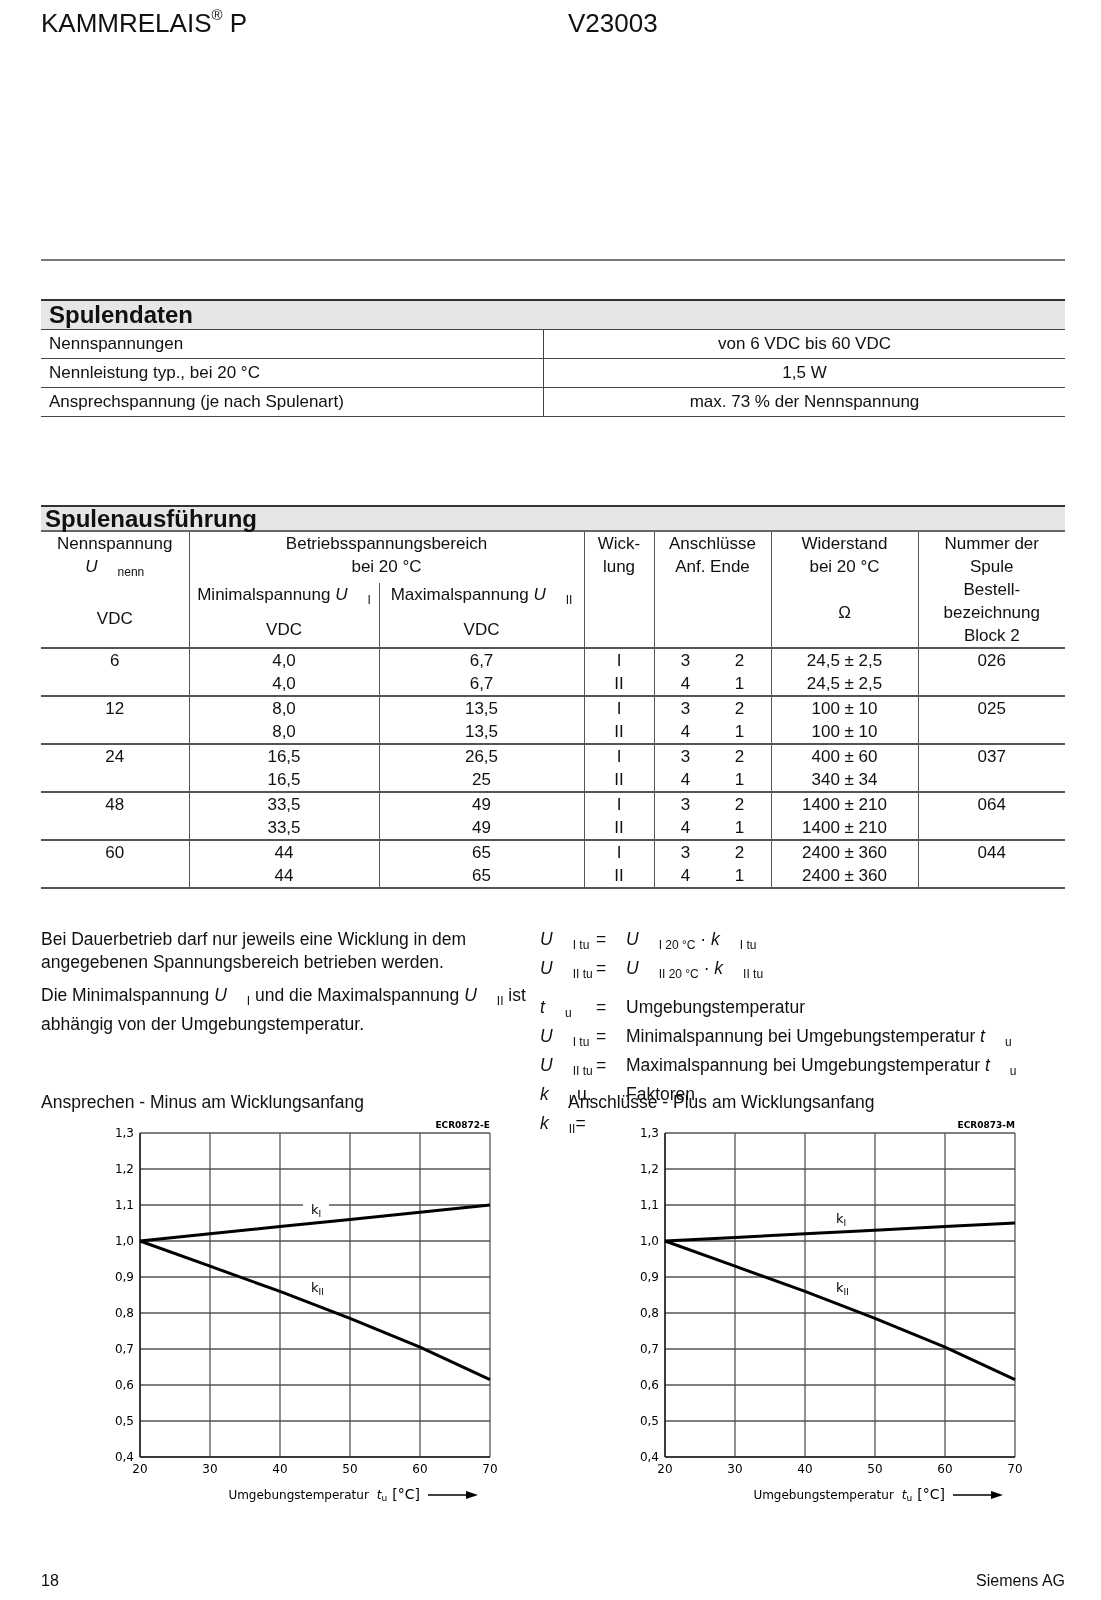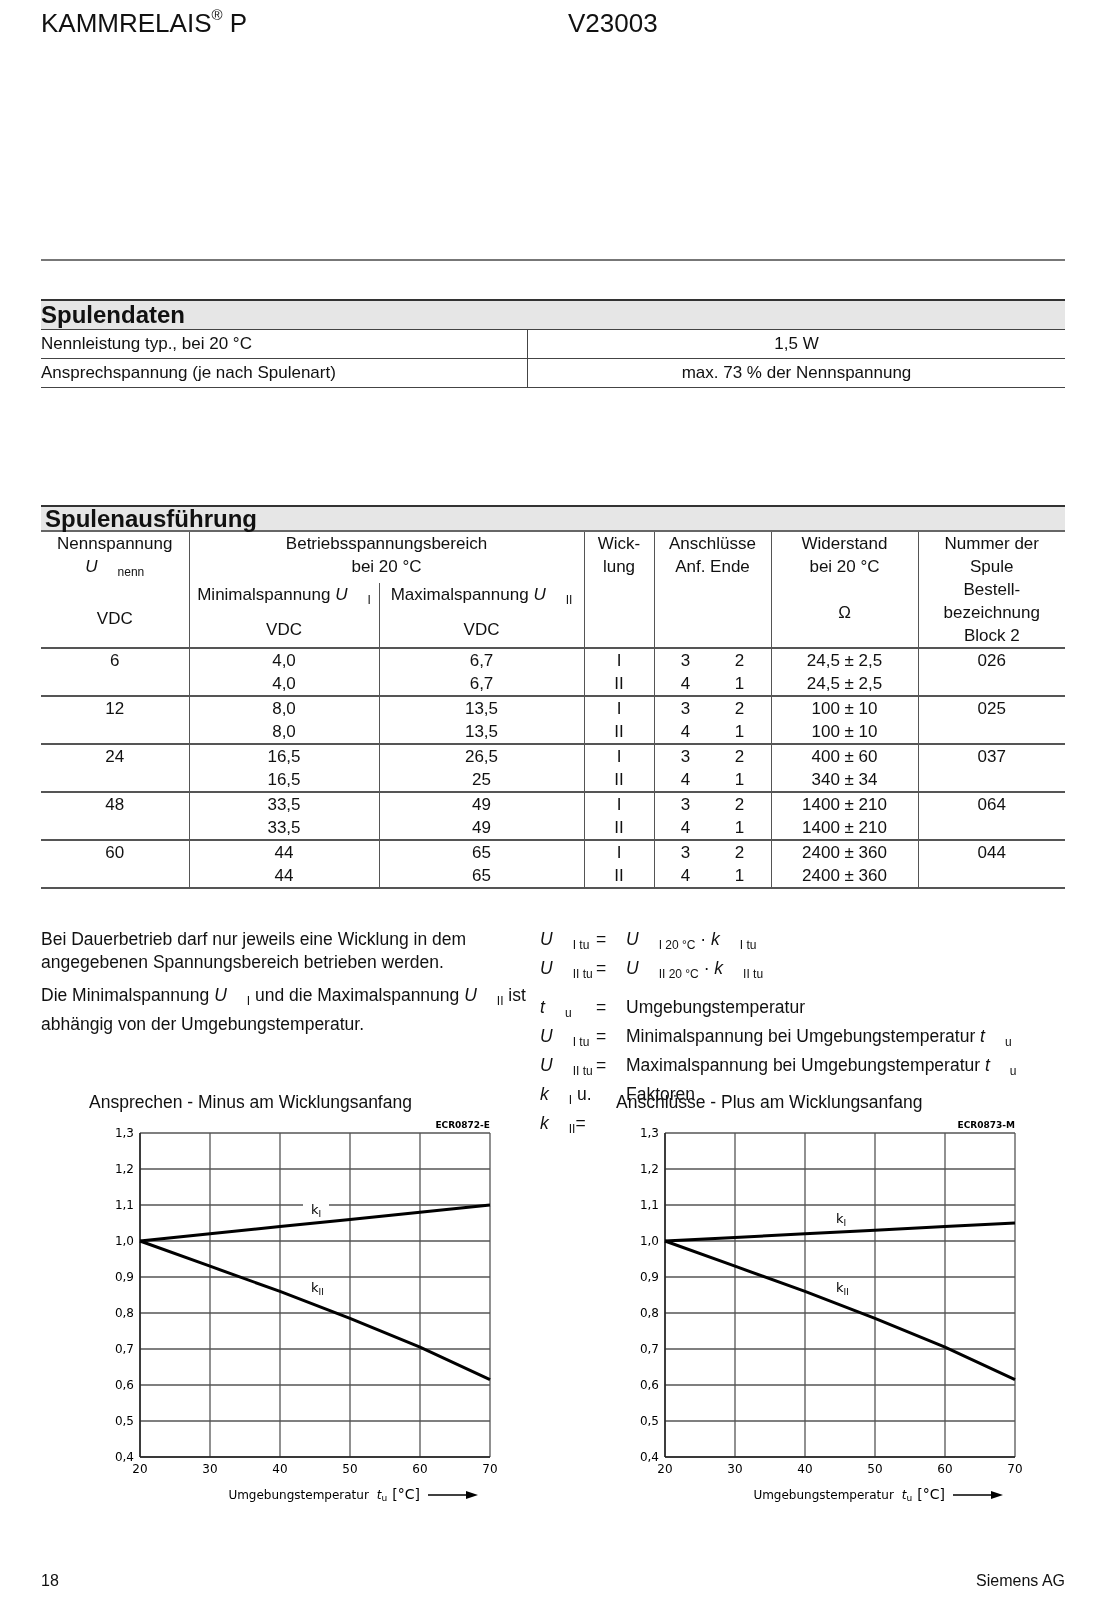--- a/index.html
+++ b/index.html
@@ -9,21 +9,21 @@
   .hdr-title { left:41px; top:8px; font-size:26px; }
   .hdr-title sup { font-size:15px; position:relative; top:-2px; }
   .hdr-code { left:568px; top:8px; font-size:26px; }
   .rule { left:41px; top:259px; width:1024px; height:0; border-top:2px solid #777; }
 
   table { border-collapse:collapse; font-size:17px; }
   .sec-head { background:#e6e6e6; font-weight:bold; font-size:24px; padding:2px 8px;
               border-top:2px solid #333; border-bottom:2px solid #666; }
   
   #t1 { left:41px; top:299px; width:1024px; }
-  #t1 td { border-bottom:1.5px solid #444; padding:3px 0; vertical-align:top; line-height:22px; }
+  #t1 td { border-bottom:1.5px solid #444; padding:3px 8px; vertical-align:top; line-height:22px; }
   #t1 td.v { text-align:center; border-left:1.5px solid #444; }
   #t1 td.l { width:486px; }
 
   
   #t2 { left:41px; top:505px; width:1024px; text-align:center; }
   #t2 td { padding:0 4px; line-height:23px; vertical-align:top; }
   #t2 .bl { border-left:1.5px solid #555; }
   #t2 .hrow td { }
   #t2 .grp td { border-top:2px solid #555; }
   #t2 .last td { border-bottom:2px solid #555; }
@@ -33,41 +33,45 @@
 
   .note { font-size:17.5px; line-height:23px; }
   #note1 { left:41px; top:928px; width:500px; }
   #note2 { left:41px; top:984px; width:500px; }
   #formula { left:540px; top:928px; font-size:17.5px; line-height:23px; }
   #formula .row { display:flex; }
   #formula .sym { width:56px; }
   #formula .eq { width:30px; }
   #formula .gap { height:10px; }
 
-  .chart-title { font-size:17.5px;margin-left:48px; }
+  .chart-title { font-size:17.5px; }
   #ct1 { left:41px; top:1092px; }
   #ct2 { left:568px; top:1092px; }
   svg text { font-family:"DejaVu Sans", sans-serif; }
   #chart1 { left:95px; top:1115px; }
   #chart2 { left:620px; top:1115px; }
 
   #pagenum { left:41px; top:1572px; font-size:16px; }
   #company { right:36px; top:1572px; font-size:16px; }
 </style>
 </head>
 <body>
 
 <div class="abs hdr-title"><span>KAMMRELAIS</span><sup>®</sup><span> P</span></div>
 <div class="abs hdr-code">V23003</div>
 <div class="abs rule"></div>
 
 <table class="abs" id="t1">
   <tbody>
       <tr>
         <td colspan="2" class="sec-head">Spulendaten</td>
+      </tr>
+  <tr>
+        <td class="l">Nennspannungen</td>
+        <td class="v">von 6 VDC bis 60 VDC</td>
       </tr>
   <tr>
         <td class="l">Nennleistung typ., bei 20 °C</td>
         <td class="v">1,5 W</td>
       </tr>
   <tr>
         <td class="l">Ansprechspannung (je nach Spulenart)</td>
         <td class="v">max. 73 % der Nennspannung</td>
       </tr>
 </tbody>

